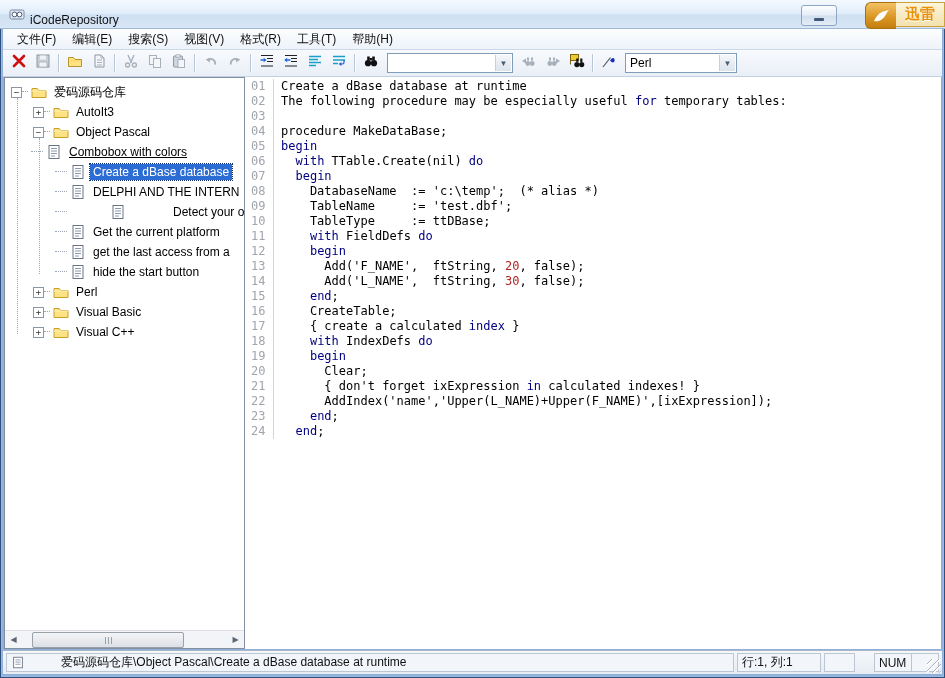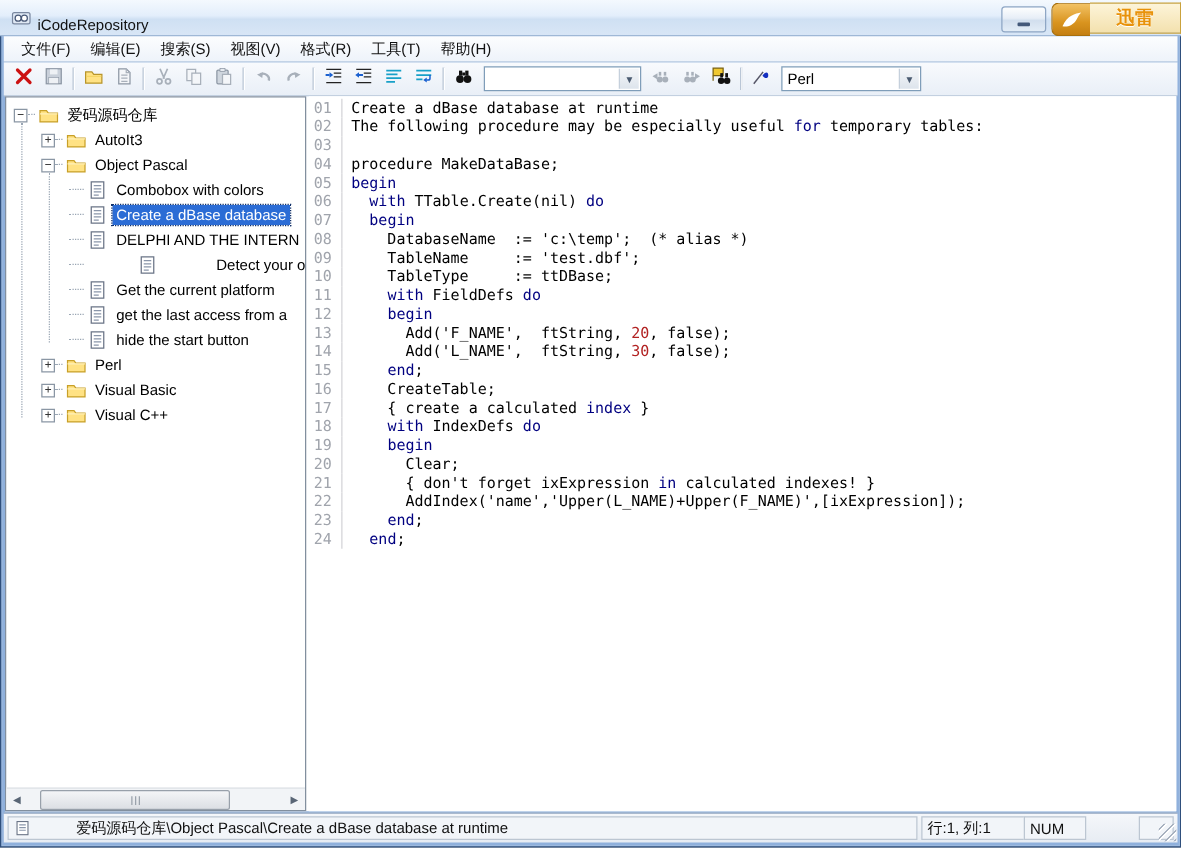--- a/index.html
+++ b/index.html
@@ -7,21 +7,21 @@
           box-shadow:inset 0 0 0 1px #2f4f7c, inset 0 0 0 2px #9db9de;}
   
   .titlebar{position:absolute;left:0;top:0;width:945px;height:28px;
     background:linear-gradient(#f4f9fe 0%,#e3eefb 45%,#cfe0f3 55%,#d8e6f6 100%);
     border-bottom:1px solid #9fb8d6;display:flex;align-items:center;}
   .app-icon{margin:0 5px 0 9px;width:16px;height:16px;flex:0 0 auto;}
   .title-text{font-size:12px;color:#111;margin-top:12px;}
   .win-btn{position:absolute;top:5px;width:34px;height:19px;border:1px solid #8ea6c4;border-radius:3px;
     background:linear-gradient(#fdfefe,#e7eef7 45%,#d2dfee 55%,#e3edf7);display:flex;align-items:flex-end;justify-content:center;}
   .win-btn .dash{width:10px;height:3px;background:#43597a;margin-bottom:4px;border-radius:1px;}
-  .xunlei{position:absolute;top:2px;right:0;height:25px;width:104px;display:flex;}
+  .xunlei{position:absolute;top:2px;right:0;height:25px;width:80px;display:flex;}
   .xunlei-bird{width:30px;height:25px;border-radius:6px 0 0 6px;
     background:linear-gradient(#f2c265,#d9941f 60%,#c47f12);border:1px solid #a8700e;border-right:none;
     display:flex;align-items:center;justify-content:center;}
   .xunlei-label{flex:1;background:linear-gradient(#fdf4d9,#f3e1ae);border:1px solid #caa23c;border-left:none;
     display:flex;align-items:center;justify-content:center;font-size:15px;font-weight:bold;color:#e8920a;
     text-shadow:0 1px 0 #fff;}
   
   .menubar{position:absolute;left:3px;top:29px;width:939px;height:21px;background:linear-gradient(#fcfdfe,#eef3fa);
     border-bottom:1px solid #cdd9e8;display:flex;align-items:center;padding-left:6px;box-sizing:border-box;}
   .menu-item{font-size:12px;color:#111;padding:2px 8px;cursor:default;}
@@ -67,21 +67,21 @@
   .num{color:#b22222;}
   
   .statusbar{position:absolute;left:3px;bottom:4px;width:939px;height:24px;background:linear-gradient(#f5f7fa,#e7ecf3);
     border-top:1px solid #aab6c6;box-sizing:border-box;}
   .sb-panel{position:absolute;top:2px;height:19px;border:1px solid #bcc6d2;background:#f2f5f9;
     display:flex;align-items:center;font-size:12px;color:#111;box-sizing:border-box;padding:0 4px;}
   .sb-path{left:3px;width:728px;gap:29px;}
   .sb-path .tree-icon{margin:0 5px 0 0;}
   .sb-linecol{left:734px;width:84px;}
   .sb-empty1{left:821px;width:31px;}
-  .sb-num{left:816px;width:50px;}
+  .sb-num{left:871px;width:50px;}
   .sb-empty2{left:908px;width:28px;}
   .sb-grip{position:absolute;right:1px;bottom:1px;width:14px;height:14px;
     background:repeating-linear-gradient(135deg,transparent 0 3px,#a8b2c0 3px 4px,#fff 4px 5px);}
 </style>
 </head>
 <body>
 
 <div id="window">
 
   <div class="titlebar">
@@ -284,21 +284,21 @@
           </div>
           <div class="tree-row" style="padding-left: 28px;">
             <span class="expander">−</span>
             <span class="stub" style="width: 6px;"></span>
             <span class="tree-icon"><svg width="16" height="16" viewBox="0 0 16 16">
                 <path d="M1 4.5 h5.2 l1.5 2 h7.3 v7 h-14 z" fill="#ffe284" stroke="#c8a028"></path>
                 <path d="M1 7 h14" stroke="#fff0b8"></path>
               </svg></span>
             <span class="tree-label">Object Pascal</span>
           </div>
-          <div class="tree-row" style="padding-left: 50px;">
+          <div class="tree-row" style="padding-left: 26px; text-decoration: underline;">
             <span class="stub"></span>
             <span class="tree-icon"><svg width="16" height="16" viewBox="0 0 16 16">
                 <rect x="3" y="1.5" width="10" height="13" fill="#fff" stroke="#6a7486"></rect>
                 <path d="M5 4.5 h6 M5 7 h6 M5 9.5 h6 M5 12 h4" stroke="#8a96aa"></path>
               </svg></span>
             <span class="tree-label">Combobox with colors</span>
           </div>
           <div class="tree-row" style="padding-left: 50px;">
             <span class="stub"></span>
             <span class="tree-icon"><svg width="16" height="16" viewBox="0 0 16 16">

